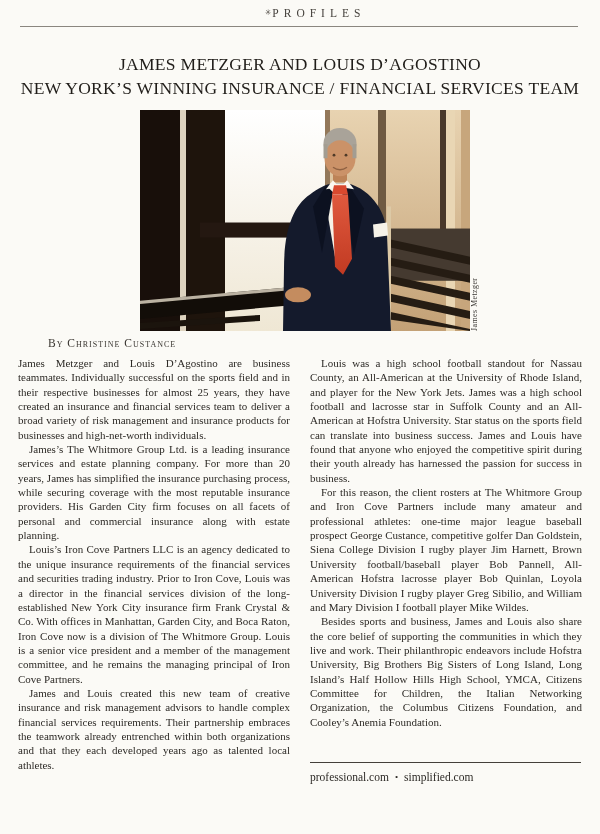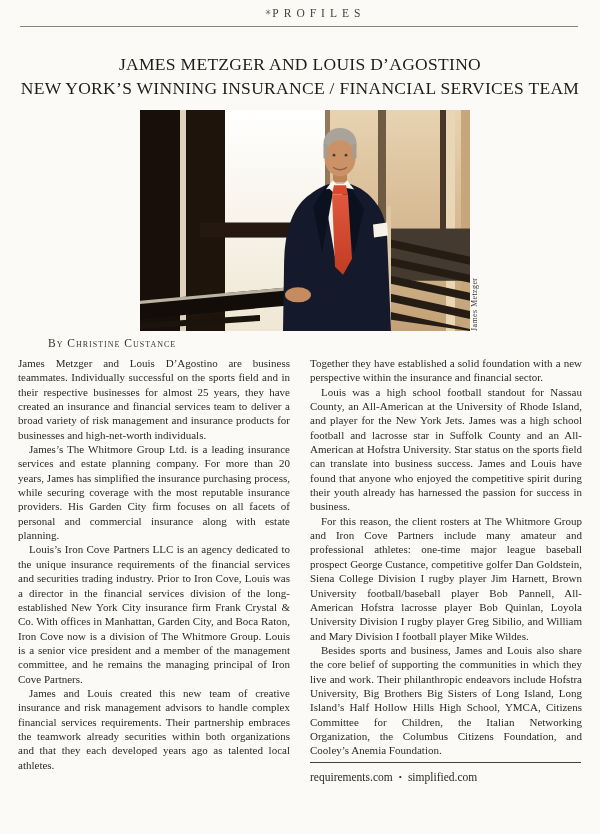--- a/index.html
+++ b/index.html
@@ -140,29 +140,28 @@
   </figure>
 
   <div class="credit">James Metzger</div>
 
   <div class="byline">By Christine Custance</div>
 
   <section class="col col-left">
       <p class="">James Metzger and Louis D’Agostino are business teammates. Individually successful on the sports field and in their respective businesses for almost 25 years, they have created an insurance and financial services team to deliver a broad variety of risk management and insurance products for businesses and high-net-worth individuals.</p>
       <p class="indent">James’s The Whitmore Group Ltd. is a leading insurance services and estate planning company. For more than 20 years, James has simplified the insurance purchasing process, while securing coverage with the most reputable insurance providers. His Garden City firm focuses on all facets of personal and commercial insurance along with estate planning.</p>
       <p class="indent">Louis’s Iron Cove Partners LLC is an agency dedicated to the unique insurance requirements of the financial services and securities trading industry. Prior to Iron Cove, Louis was a director in the financial services division of the long-established New York City insurance firm Frank Crystal &amp; Co. With offices in Manhattan, Garden City, and Boca Raton, Iron Cove now is a division of The Whitmore Group. Louis is a senior vice president and a member of the management committee, and he remains the managing principal of Iron Cove Partners.</p>
-      <p class="indent">James and Louis created this new team of creative insurance and risk management advisors to handle complex financial services requirements. Their partnership embraces the teamwork already securities within both organizations and that they each developed years ago as talented local athletes.</p>
+      <p class="indent">James and Louis created this new team of creative insurance and risk management advisors to handle complex financial services requirements. Their partnership embraces the teamwork already entrenched within both organizations and that they each developed years ago as talented local athletes.</p>
     </section>
   <section class="col col-right">
-      <p class="">Together they have established a solid foundation with a new perspective within the insurance and financial sector.</p>
       <p class="indent">Louis was a high school football standout for Nassau County, an All-American at the University of Rhode Island, and player for the New York Jets. James was a high school football and lacrosse star in Suffolk County and an All-American at Hofstra University. Star status on the sports field can translate into business success. James and Louis have found that anyone who enjoyed the competitive spirit during their youth already has harnessed the passion for success in business.</p>
       <p class="indent">For this reason, the client rosters at The Whitmore Group and Iron Cove Partners include many amateur and professional athletes: one-time major league baseball prospect George Custance, competitive golfer Dan Goldstein, Siena College Division I rugby player Jim Harnett, Brown University football/baseball player Bob Pannell, All-American Hofstra lacrosse player Bob Quinlan, Loyola University Division I rugby player Greg Sibilio, and William and Mary Division I football player Mike Wildes.</p>
       <p class="indent">Besides sports and business, James and Louis also share the core belief of supporting the communities in which they live and work. Their philanthropic endeavors include Hofstra University, Big Brothers Big Sisters of Long Island, Long Island’s Half Hollow Hills High School, YMCA, Citizens Committee for Children, the Italian Networking Organization, the Columbus Citizens Foundation, and Cooley’s Anemia Foundation.</p>
     </section>
 
   <div class="sites-rule"></div>
   <div class="sites">
-    <span>requirements.com</span><span class="dot">•</span><span>simplified.com</span>
+    <span>professional.com</span><span class="dot">•</span><span>simplified.com</span>
   </div>
 
   <div class="magfoot">Social Life</div>
 
 </div>
 
 </body></html>

